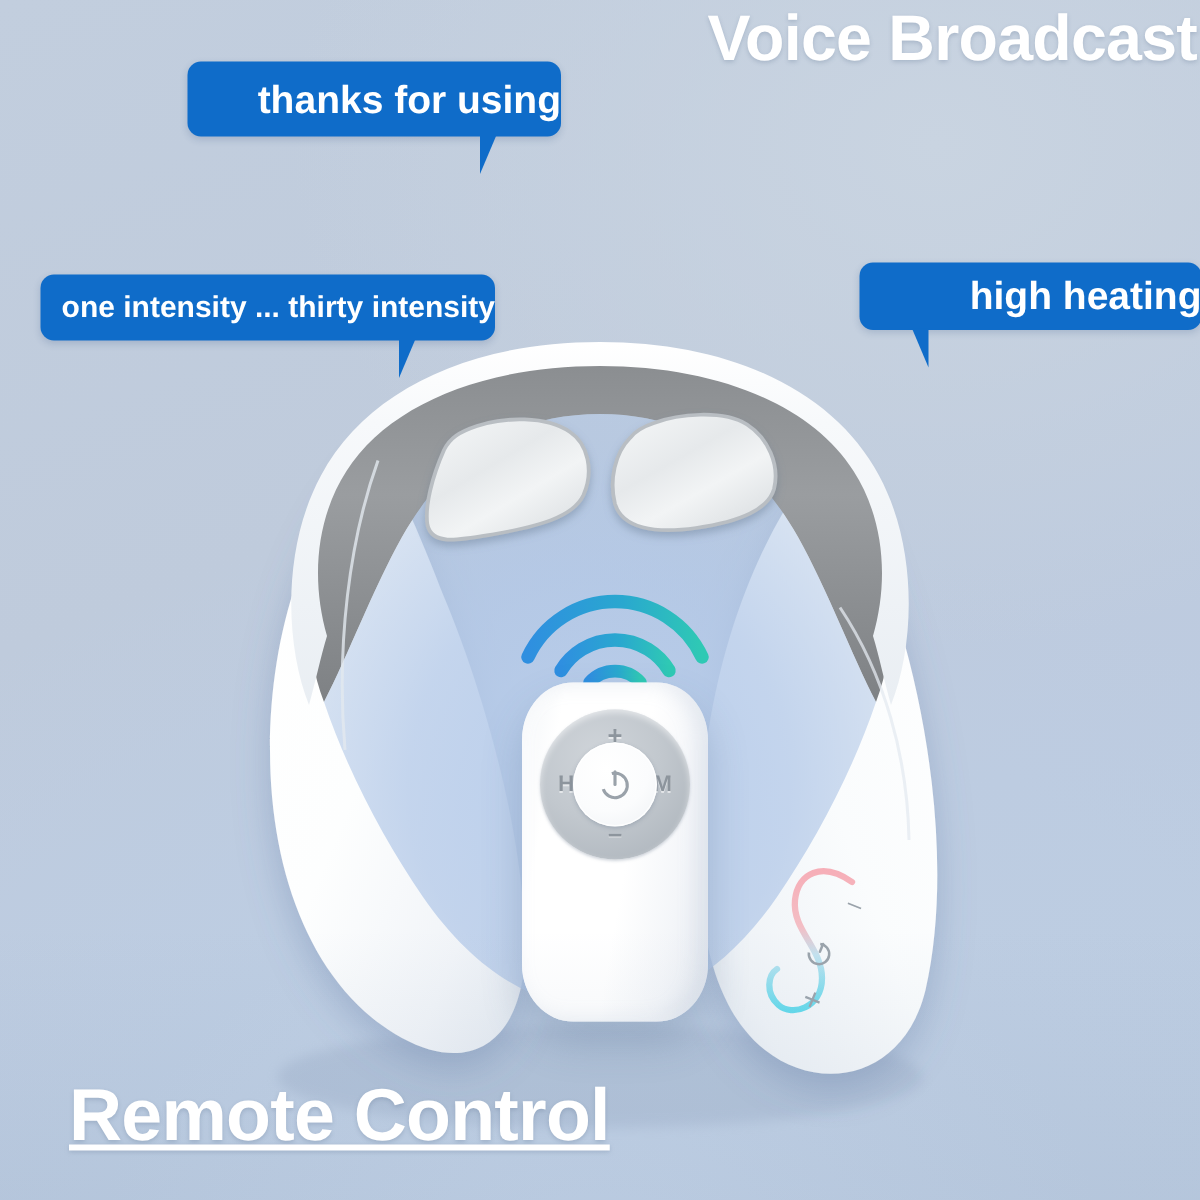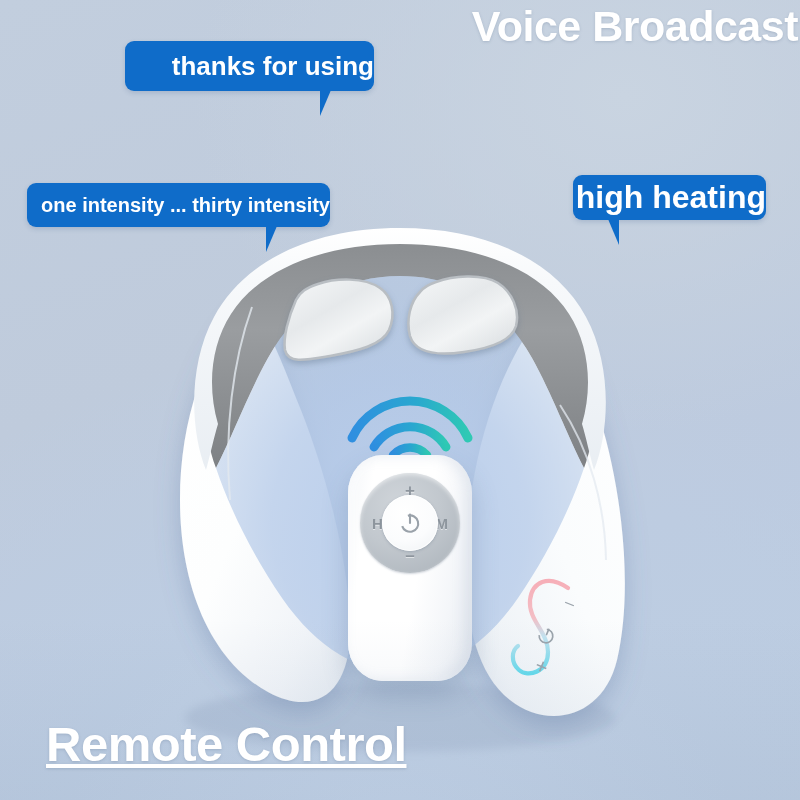--- a/index.html
+++ b/index.html
@@ -45,21 +45,21 @@
     border-right:11px solid #0f6cc9;
     border-left:9px solid transparent;
     border-bottom:26px solid transparent;
     bottom:-25px;left:30px;
   }
   #bubble-thanks{ left:125px; top:41px;  width:249px; height:50px; font-size:26px; }
   #bubble-thanks .tail{ right:34px; }
   #bubble-mode{   left:424px; top:101px; width:172px; height:45px; font-size:25px; }
   #bubble-intensity{ left:27px; top:163px; width:303px; height:44px; font-size:20px;margin-top:20px; }
   #bubble-intensity .tail{ right:44px; }
-  #bubble-heat{   left:573px; top:175px; width:193px; height:45px; font-size:32px; }
+  #bubble-heat{   left:573px; top:175px; width:228px; height:45px; font-size:26px; }
   #bubble-heat .tail{ left:26px; }
 
   
   #device{position:absolute;left:0;top:0;width:800px;height:800px;}
 
   
   #remote{
     position:absolute;left:348px;top:455px;width:124px;height:226px;
     border-radius:34px/38px;
     background:

